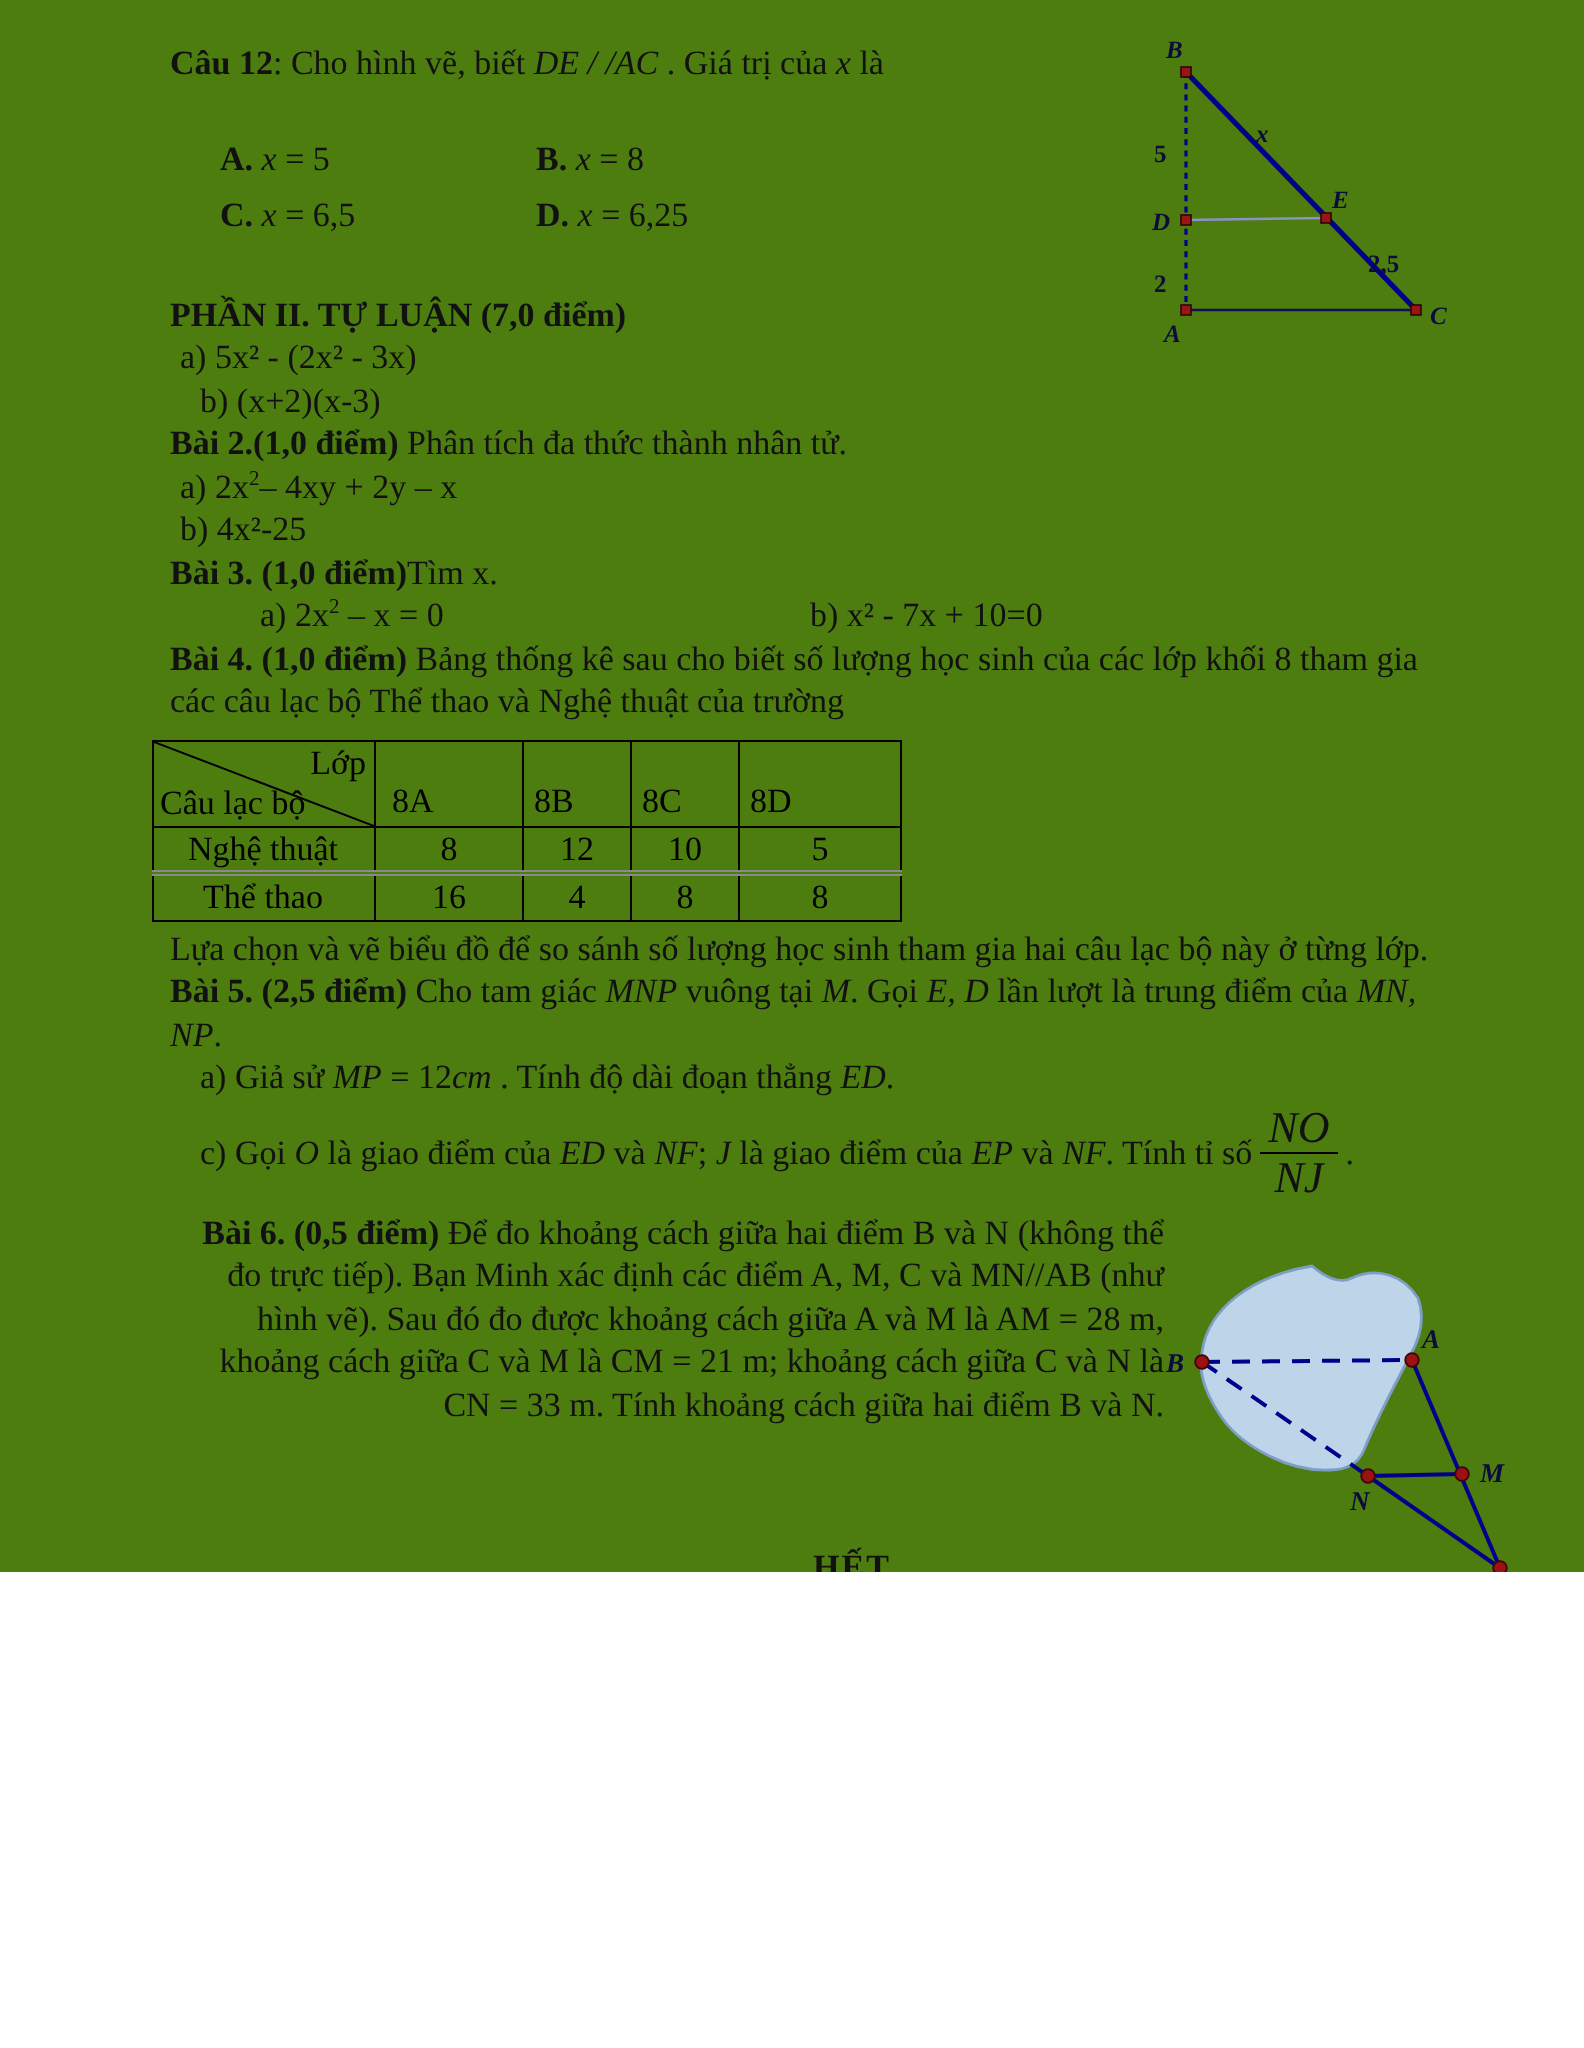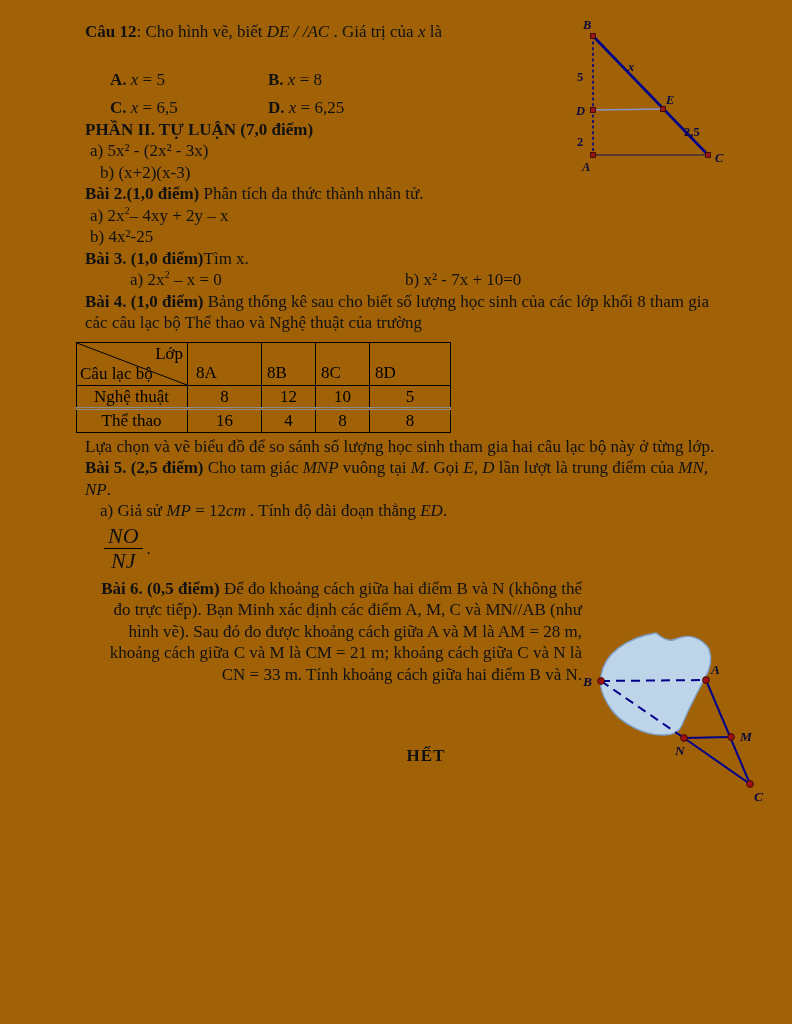--- a/index.html
+++ b/index.html
@@ -1,29 +1,29 @@
 <!DOCTYPE html>
 <html><head>
 <meta charset="utf-8">
 <style>
   * { margin:0; padding:0; box-sizing:border-box; }
   html,body { background:#ffffff; }
   .page {
-    position:relative; width:792px; height:1024px; background:#a16207;
+    position:relative; width:792px; height:786px; background:#4d7c0f;
     font-family:"Liberation Serif", serif; font-size:17px; line-height:21.5px;
     color:#111; overflow:hidden;
   }
   .content { position:absolute; left:85px; top:21px; width:682px; }
   .b { font-weight:700; }
   .i { font-style:italic; }
   .sup { vertical-align:super; font-size:0.62em; line-height:0; }
   .nowrap { white-space:nowrap; }
 
   .options { margin-top:26px; margin-left:25px; display:grid; grid-template-columns:158px 220px; row-gap:7px; width:400px; }
-  .part2-title { }
+  .part2-title { margin-top:28px; }
 
   .bai3-row { display:flex; }
   .bai3-a { margin-left:45px; width:275px; }
 
   table.clb { border-collapse:collapse; margin:8px 0 0 -9px; font-size:17px; color:#000; }
   table.clb td { border:1px solid #000; padding:0 5px; vertical-align:bottom; }
   table.clb tr.hdr td { height:42px; }
   table.clb tr.r1 td, table.clb tr.r2 td { height:23px; }
   table.clb tr.r2 td { border-top:3px double #8a8a8a; }
   td.corner { position:relative; padding:0 !important; vertical-align:top !important; }
@@ -123,20 +123,21 @@
     </tbody>
       </table>
 
     <div class="note nowrap"><span>Lựa chọn và vẽ biểu đồ để so sánh số lượng học sinh tham gia hai câu lạc bộ này ở từng lớp.</span></div>
 
     <div class="nowrap"><span class="b">Bài 5. (2,5 điểm)</span><span> Cho tam giác </span><span class="i">MNP</span><span> vuông tại </span><span class="i">M</span><span>. Gọi </span><span class="i">E, D</span><span> lần lượt là trung điểm của </span><span class="i">MN,</span></div>
     <div><span class="i">NP</span><span>.</span></div>
     <div class="sub"><span>a) Giả sử </span><span class="i">MP</span><span> = 12</span><span class="i">cm</span><span> . Tính độ dài đoạn thẳng </span><span class="i">ED</span><span>.</span></div>
 
     <div class="line-c">
+      <span><span>c) Gọi </span><span class="i">O</span><span> là giao điểm của </span><span class="i">ED</span><span> và </span><span class="i">NF</span><span>; </span><span class="i">J</span><span> là giao điểm của </span><span class="i">EP</span><span> và </span><span class="i">NF</span><span>. Tính tỉ số </span></span>
       <span class="frac">
         <span class="num">NO</span>
         <span class="den">NJ</span>
       </span>
       <span><span> .</span></span>
     </div>
 
     <div class="bai6"><span class="b">Bài 6. (0,5 điểm)</span><span> Để đo khoảng cách giữa hai điểm B và N (không thể đo trực tiếp). Bạn Minh xác định các điểm A, M, C và MN//AB (như hình vẽ). Sau đó đo được khoảng cách giữa A và M là AM = 28 m, khoảng cách giữa C và M là CM = 21 m; khoảng cách giữa C và N là CN = 33 m. Tính khoảng cách giữa hai điểm B và N.</span></div>
 
     <div class="footer">HẾT</div>

